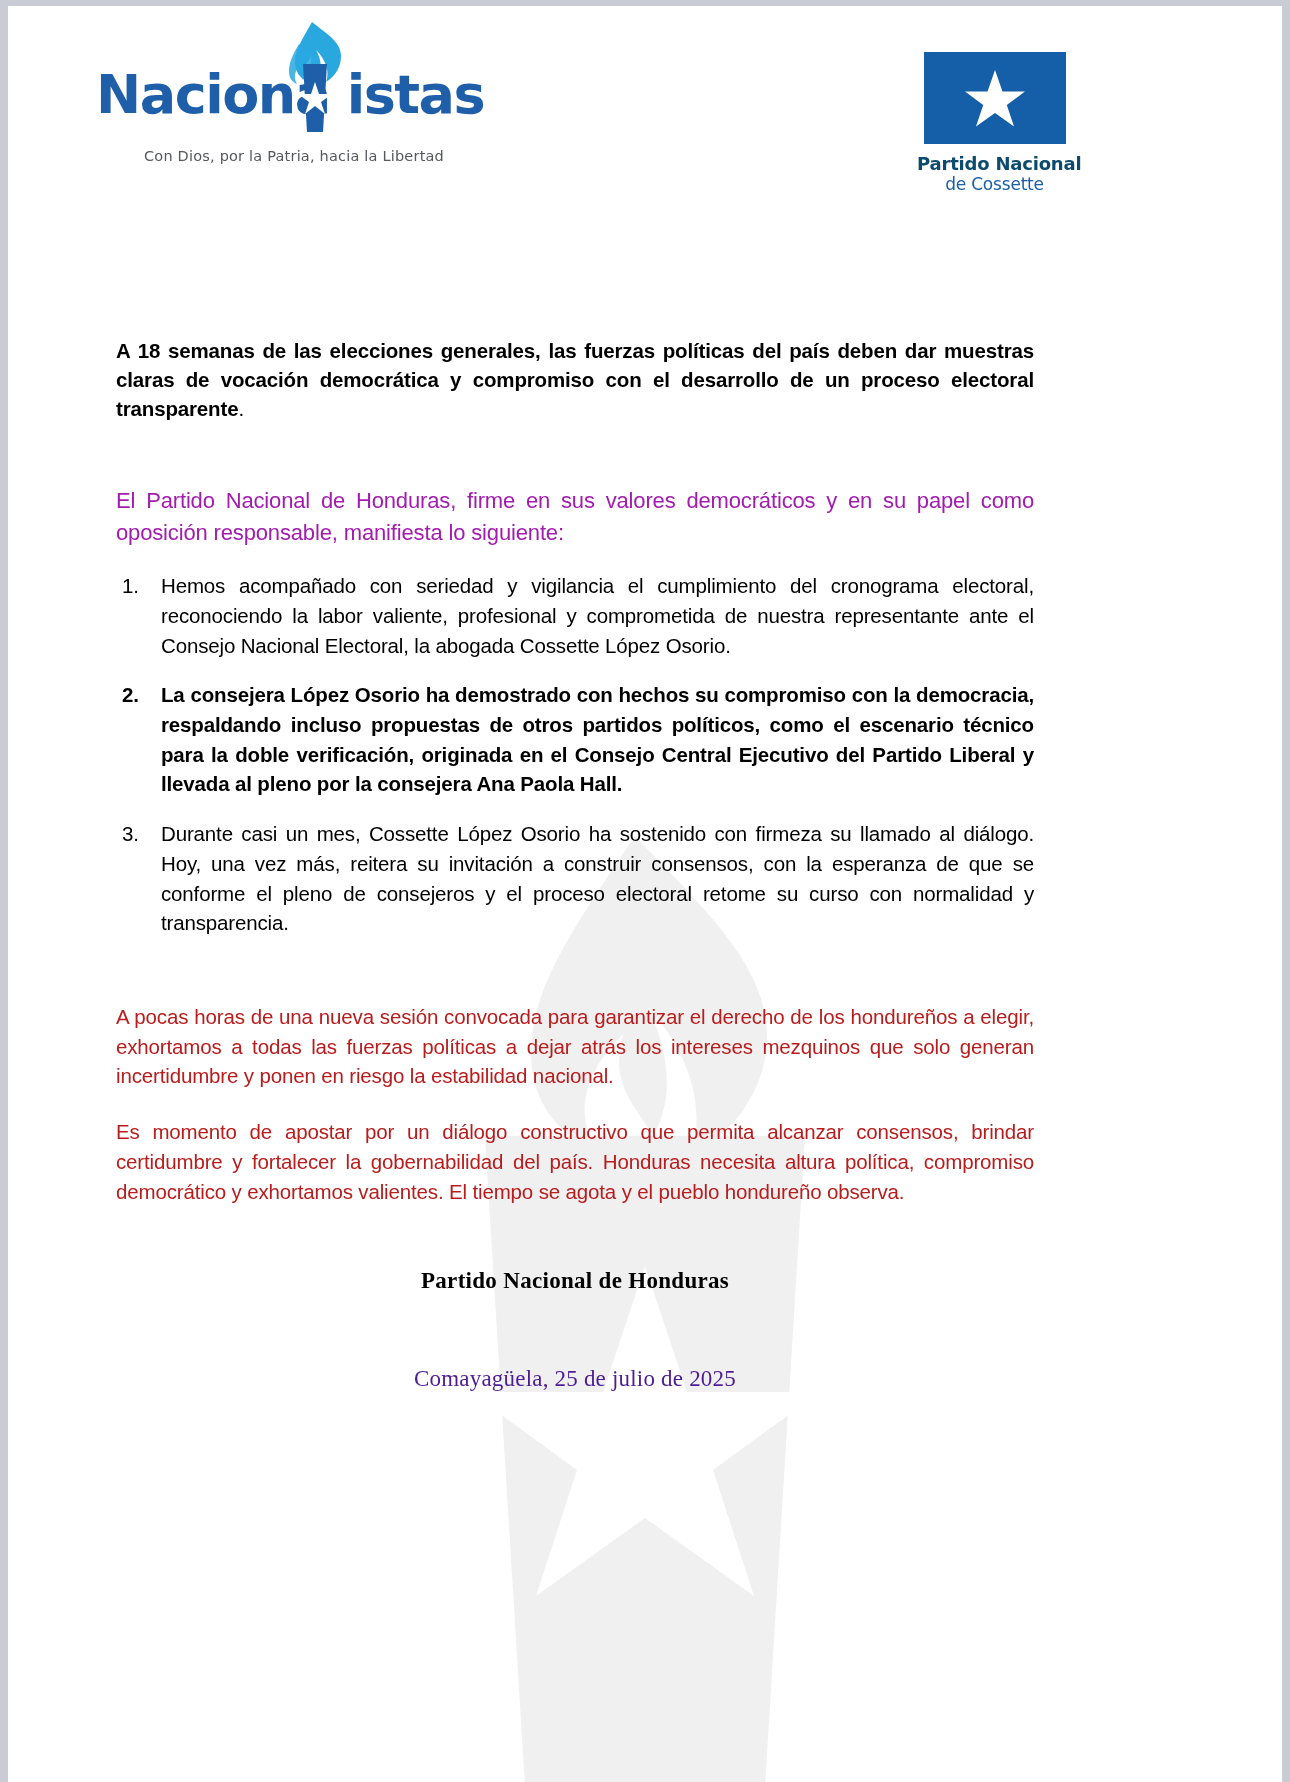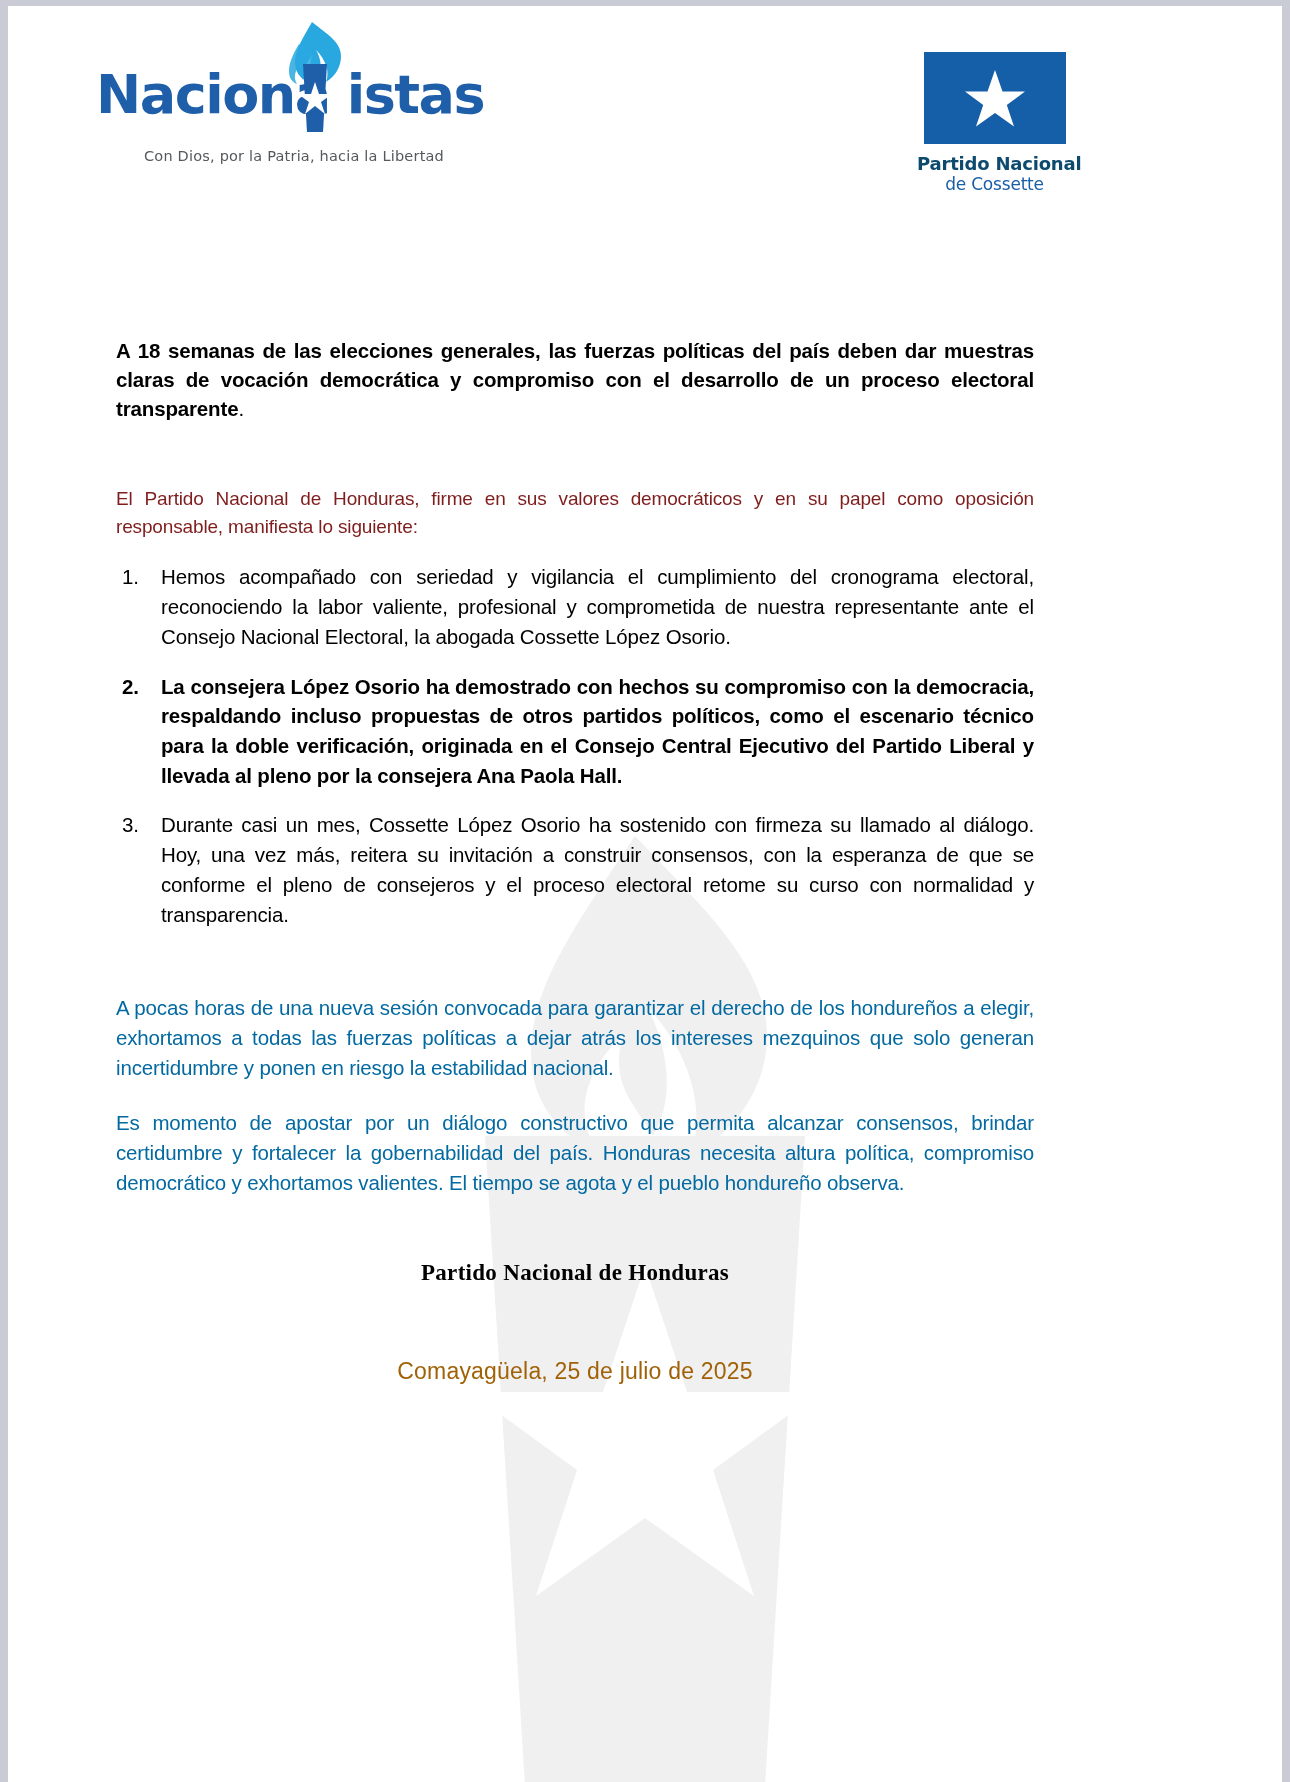--- a/index.html
+++ b/index.html
@@ -147,24 +147,24 @@
     font-weight: bold;
     line-height: 1.42;
     text-align: justify;
     color: #000;
     letter-spacing: -0.15px;
   }
   .heading .tail { font-weight: normal; }
 
   .intro {
     margin-top: 62px;
-    font-size: 19px;
+    font-size: 22px;
     line-height: 1.45;
     text-align: justify;
-    color: #7f1d1d;
+    color: #a21caf;
     letter-spacing: -0.15px;
   }
 
   ol.items {
     margin-top: 22px;
     list-style: none;
   }
   ol.items > li {
     position: relative;
     padding-left: 45px;
@@ -182,44 +182,44 @@
     width: 34px;
     text-align: left;
   }
   ol.items > li.bold, ol.items > li.bold .marker { font-weight: bold; }
 
   .closing {
     margin-top: 64px;
     font-size: 20.5px;
     line-height: 1.45;
     text-align: justify;
-    color: #0369a1;
+    color: #b91c1c;
     letter-spacing: -0.15px;
   }
   .closing.second { margin-top: 26px; }
 
   .signature {
     margin-top: 62px;
     text-align: center;
     font-family: "Liberation Serif", serif;
     color: #000;
   }
   .signature .sig-line {
     font-size: 23px;
     font-weight: bold;
     letter-spacing: 0.3px;
   }
   .signature .sig-line.second { margin-top: 14px; }
 
   .dateline {
     margin-top: 72px;
     text-align: center;
-    font-family: Liberation Sans, sans-serif;
+    font-family: Liberation Serif, serif;
     font-size: 23px;
-    color: #a16207;
+    color: #4c1d95;
     letter-spacing: 0.2px;
   }
 </style>
 </head>
 <body>
 
 <div id="page">
   <div id="sheet">
 
     <div id="watermark">

